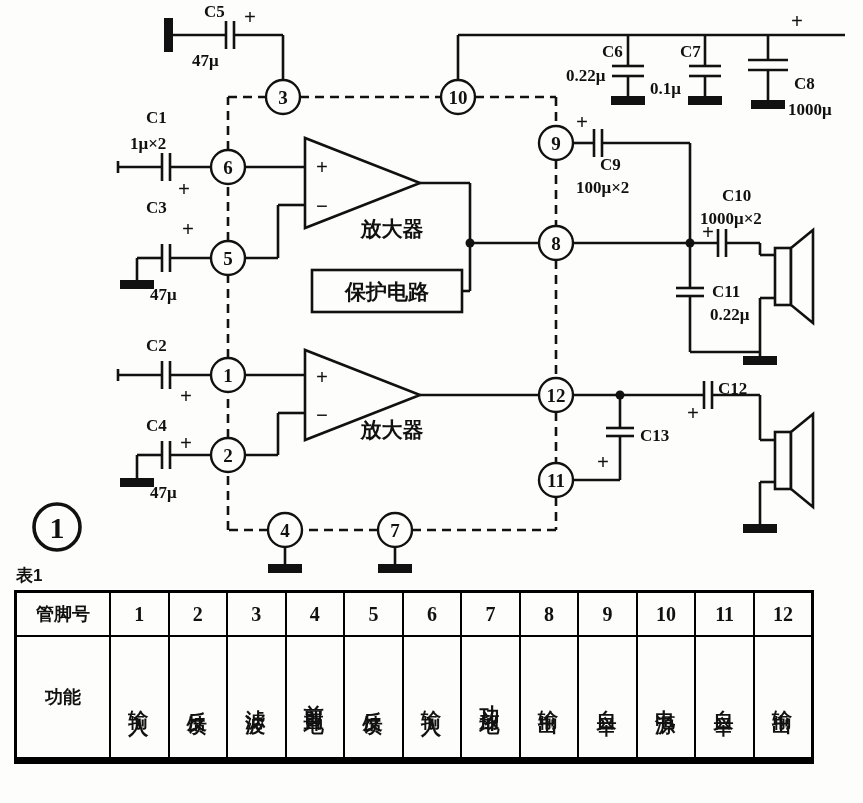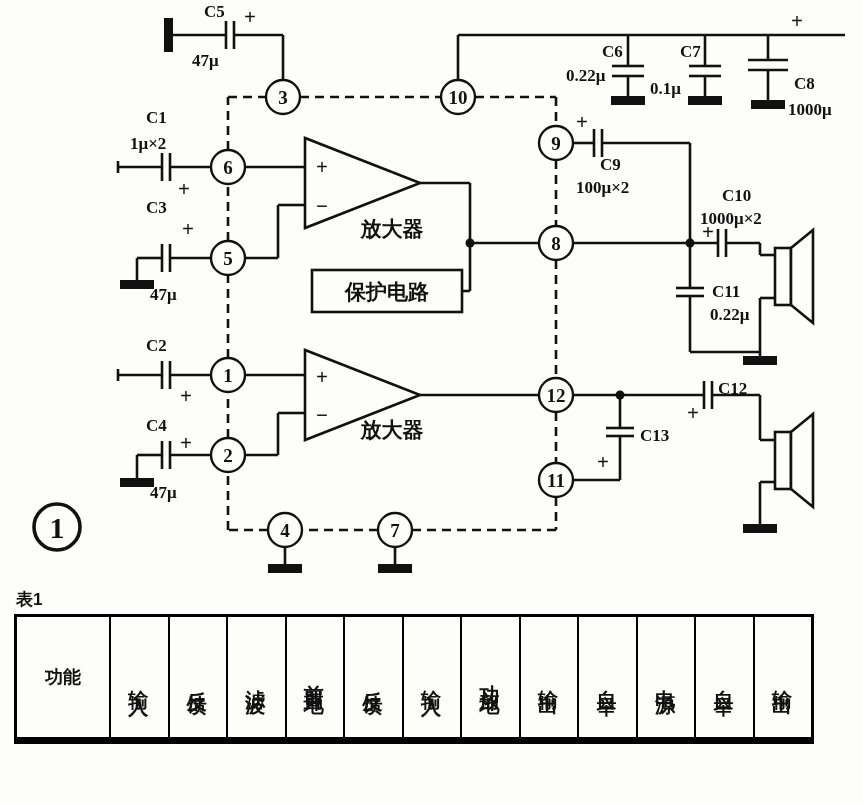--- a/index.html
+++ b/index.html
@@ -10,21 +10,21 @@
   svg .plate{stroke-width:3;}
   svg .dash{stroke-dasharray:9 6;stroke-width:2.6;}
   svg .box{fill:#fdfdfb;stroke:#111;stroke-width:2.6;}
   svg circle.pin{fill:#fdfdfb;stroke:#111;stroke-width:2.4;}
   svg text{font-family:"Liberation Serif","DejaVu Serif",serif;font-weight:700;fill:#111;font-size:17px;}
   svg text.pinnum{font-size:19px;text-anchor:middle;}
   svg text.cjk{font-family:"Liberation Sans","DejaVu Sans",sans-serif;font-size:21px;text-anchor:middle;}
   svg text.sign{font-size:21px;text-anchor:middle;}
   svg text.fignum{font-size:30px;text-anchor:middle;}
   svg .gnd{fill:#111;stroke:none;}
-  .table-block{position:absolute;left:14px;top:588px;width:802px;}
+  .table-block{position:absolute;left:14px;top:564px;width:802px;}
   .table-caption{font-weight:700;font-size:17px;font-family:"Liberation Sans","DejaVu Sans",sans-serif;
                  margin:0 0 3px 2px;}
   table.pins{border-collapse:collapse;table-layout:fixed;width:800px;background:#fdfdfb;
              border:3px solid #000;border-bottom-width:7px;
              font-family:"Liberation Sans","DejaVu Sans",sans-serif;}
   table.pins td,table.pins th{border:2.4px solid #000;text-align:center;vertical-align:middle;
              font-weight:700;padding:0;}
   table.pins .rowhead{width:92px;font-size:18px;}
   table.pins tr.numrow td{height:42px;font-size:20px;font-family:"Liberation Serif","DejaVu Serif",serif;}
   table.pins tr.fnrow td{height:120px;font-size:20px;}
@@ -340,20 +340,35 @@
   <g>
     <circle cx="57" cy="527" r="23" fill="#fdfdfb" stroke="#111" stroke-width="3.6"></circle>
     <text class="fignum" x="57" y="538">1</text>
   </g>
 </svg>
 
 <div class="table-block">
   <div class="table-caption">表1</div>
   <table class="pins">
     <tbody>
+          <tr class="numrow">
+      <th class="rowhead">管脚号</th>
+      <td>1</td>
+      <td>2</td>
+      <td>3</td>
+      <td>4</td>
+      <td>5</td>
+      <td>6</td>
+      <td>7</td>
+      <td>8</td>
+      <td>9</td>
+      <td>10</td>
+      <td>11</td>
+      <td>12</td>
+    </tr>
     <tr class="fnrow">
       <th class="rowhead">功能</th>
       <td><span class="vtext">输入</span></td>
       <td><span class="vtext">反馈</span></td>
       <td><span class="vtext">滤波</span></td>
       <td><span class="vtext">前置地</span></td>
       <td><span class="vtext">反馈</span></td>
       <td><span class="vtext">输入</span></td>
       <td><span class="vtext">功放地</span></td>
       <td><span class="vtext">输出</span></td>

